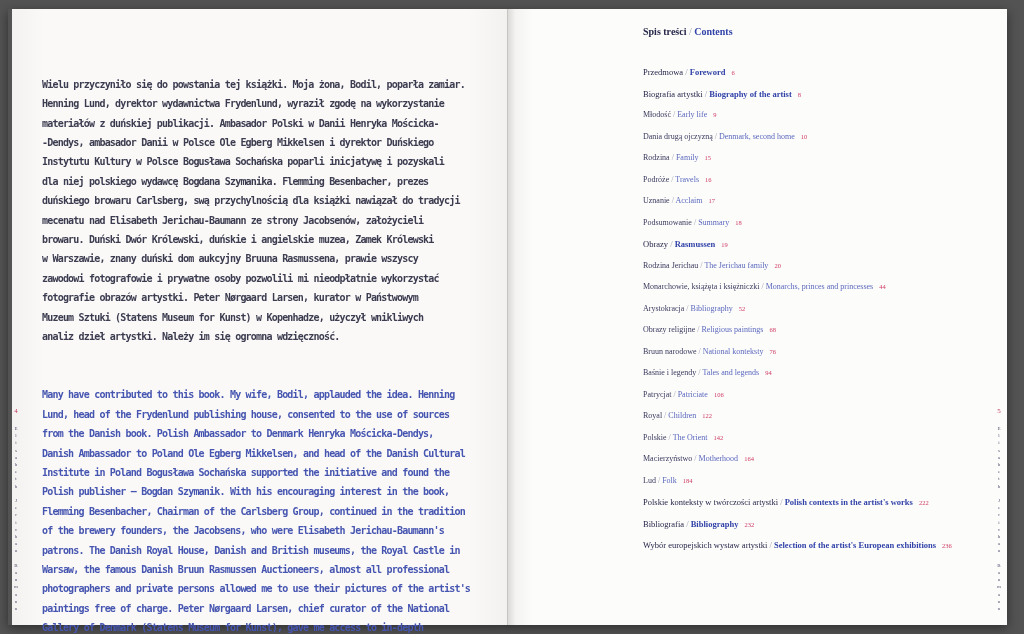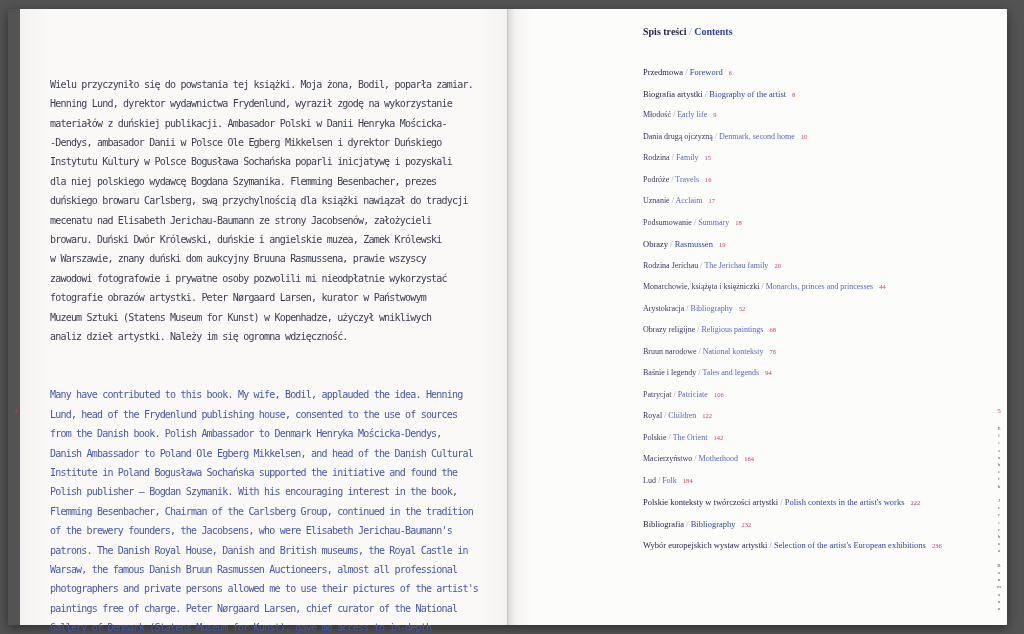--- a/index.html
+++ b/index.html
@@ -3,22 +3,22 @@
 <meta charset="utf-8">
 <style>
   * { margin:0; padding:0; box-sizing:border-box; }
   html,body { width:1024px; height:634px; overflow:hidden; }
   body { background:#535353; position:relative; font-family:"Liberation Serif", serif; }
 
   .book { position:absolute; left:8px; top:9px; width:999px; height:616px;
           box-shadow:0 3px 10px rgba(0,0,0,.45); }
 
   .page { position:absolute; top:0; height:100%; }
-  .page-left  { left:12px; width:520px;
-    background:linear-gradient(to right,#f3f2f1 0%,#faf9f8 6%,#faf9f8 88%,#f0efed 97%,#e0dedc 100%); }
+  .page-left  { left:4px; width:520px;
+    background:linear-gradient(to right,#f3f2f1 0%,#faf9f8 6%,#faf9f8 88%,#f0efed 97%,#e0dedc 100%);font-weight:bold; }
   .page-right { left:500px; width:499px;
     background:linear-gradient(to right,#dcdad8 0%,#f4f3f2 1.5%,#fcfcfb 5%,#fcfcfb 100%); }
   .spine-line { position:absolute; left:499px; top:0; width:1px; height:100%; background:#c7c5c2; }
 
   
   .foreword { position:absolute; left:30px; top:27px; width:450px;
     font-family:"DejaVu Sans Mono", monospace; font-size:10px; letter-spacing:-0.8px;
     line-height:19.4px; white-space:pre; }
   .foreword .pl-par { color:#3c3c50; }
   .foreword .en-par { color:#4655b0; }
@@ -29,21 +29,21 @@
   .toc-title .pl { color:#26264a; }
   .toc-title .sep { color:#9b9bb0; font-weight:normal; }
   .toc-title .en { color:#3243a8; }
   .toc-row { height:21.5px; white-space:nowrap; font-size:8px; }
   .toc-row .pl  { color:#3a3a5e; }
   .toc-row .sep { color:#9b9bb0; }
   .toc-row .en  { color:#5b68bd; }
   .toc-row .num { color:#cf3b63; font-size:6.5px; margin-left:6px; }
   .toc-row.bold { font-size:8.5px; }
   .toc-row.bold .pl { font-weight:normal; color:#26264a; }
-  .toc-row.bold .en { font-weight:normal; color:#3243a8; }
+  .toc-row.bold .en { font-weight:bold; color:#3243a8; }
 
   
   .spine-col { position:absolute; top:398px; display:flex; flex-direction:column;
                align-items:center; gap:11px; width:12px; }
   .spine-col.left  { left:2px; }
   .spine-col.right { left:985px; }
   .spine-num  { font-size:7px; color:#c43a5c; }
   .spine-name { writing-mode:vertical-rl; text-orientation:upright;
                 font-size:5px; letter-spacing:2.2px; color:#50506e; }
 </style>

